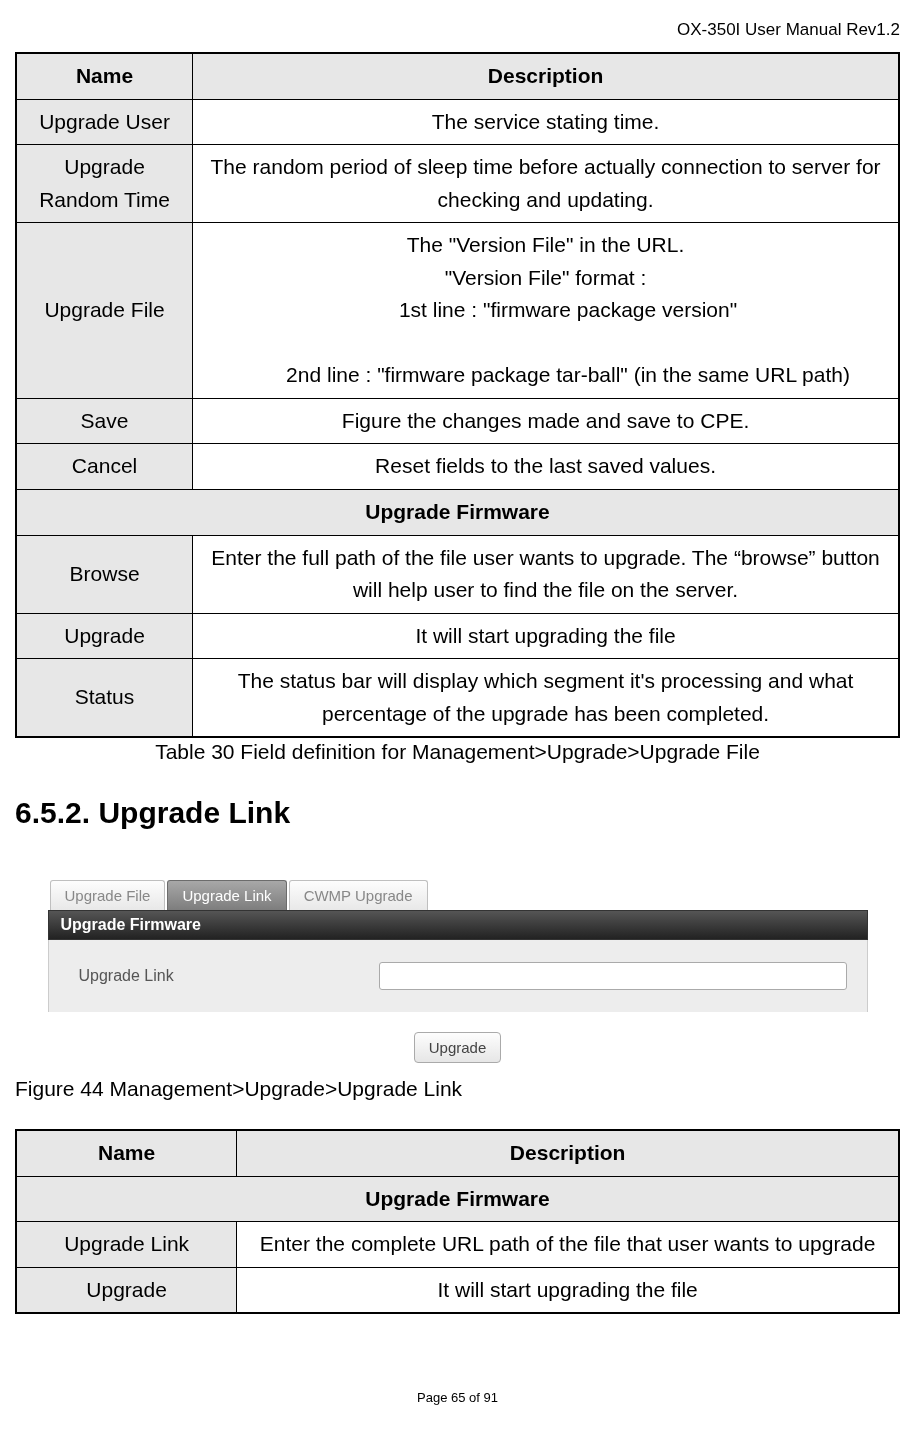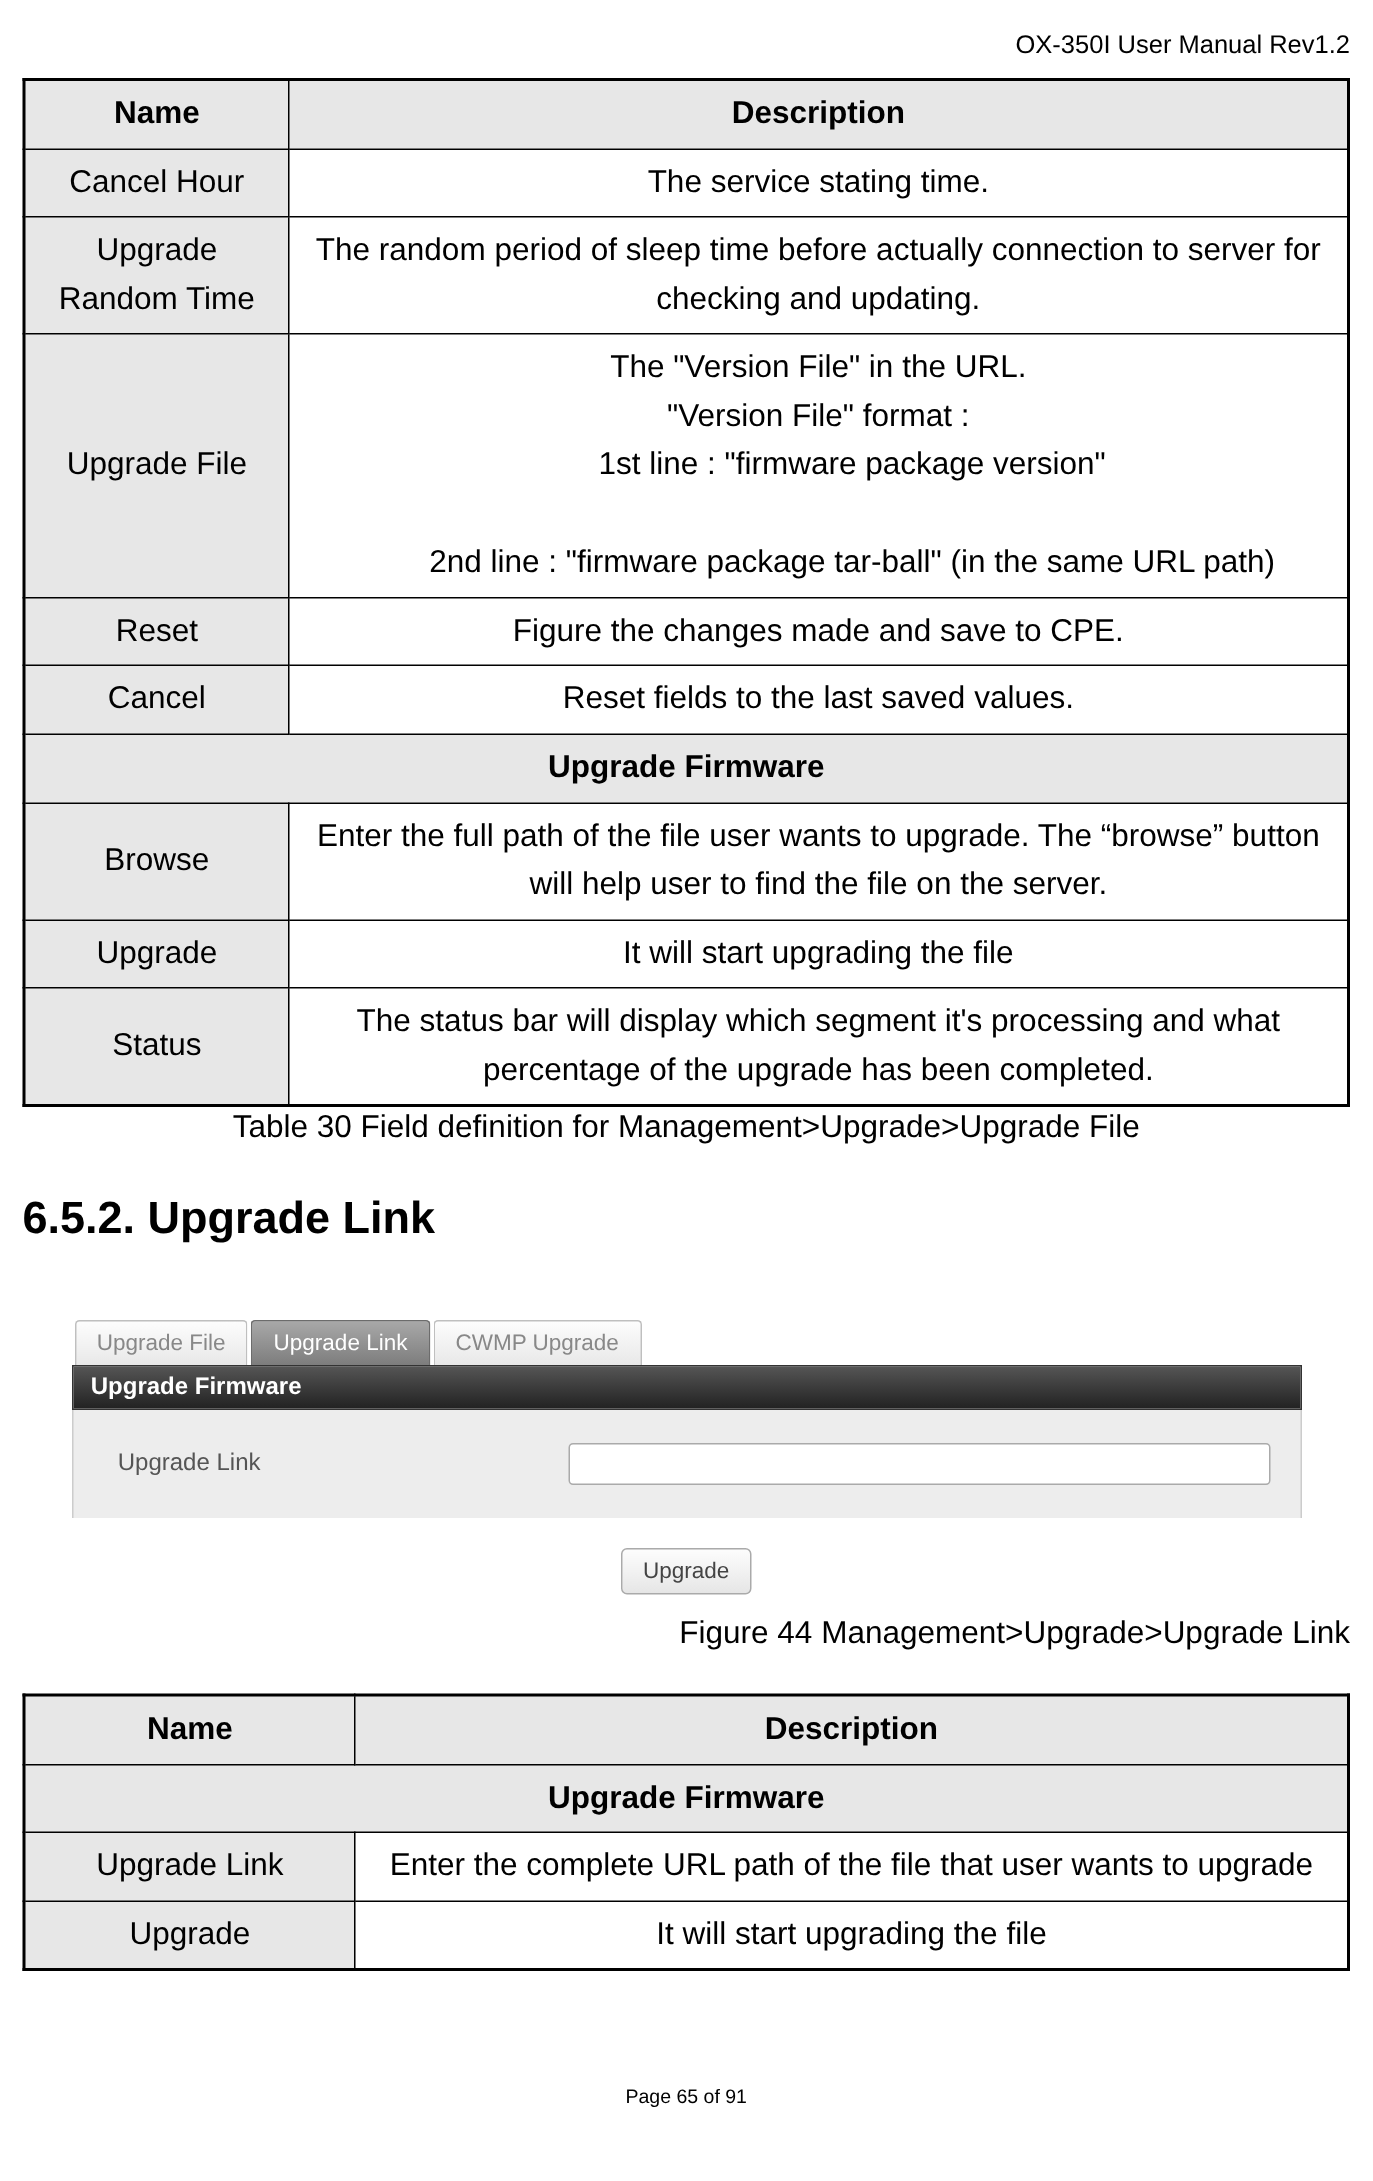--- a/index.html
+++ b/index.html
@@ -132,21 +132,21 @@
     .ss-button {
       display: inline-block;
       padding: 6px 14px;
       font-size: 15px;
       border: 1px solid #aaa;
       border-radius: 4px;
       background: linear-gradient(#fdfdfd, #e6e6e6);
       color: #444;
     }
     .fig-caption {
-      text-align: right;
+      text-align: left;
       font-size: 21px;
       margin-bottom: 28px;
     }
     .page-footer {
       text-align: center;
       font-size: 13px;
       margin-top: 76px;
     }
   </style>
 </head>
@@ -154,39 +154,39 @@
 
 <div class="header-text">OX-350I User Manual Rev1.2</div>
 
 <table class="def-table">
   <tbody>
       <tr>
     <th>Name</th>
     <th>Description</th>
   </tr>
   <tr>
-    <td class="name-col">Cancel Hour</td>
+    <td class="name-col">Upgrade User</td>
     <td>The service stating time.</td>
   </tr>
   <tr>
     <td class="name-col">Upgrade Random Time</td>
     <td>The random period of sleep time before actually connection to server for checking and updating.</td>
   </tr>
   <tr>
     <td class="name-col">Upgrade File</td>
     <td>
       <span>The "Version File" in the URL.</span><br>
       <span>"Version File" format :</span><br>
       <span class="indent">1st line : "firmware package version"</span>
       <span class="indent" style="padding-left:0;"><span style="padding-left:45px;"></span></span>
       <span style="display:block;"><span style="padding-left:45px;">2nd line : "firmware package tar-ball" (in the same URL path)</span></span>
     </td>
   </tr>
   <tr>
-    <td class="name-col">Reset</td>
+    <td class="name-col">Save</td>
     <td>Figure the changes made and save to CPE.</td>
   </tr>
   <tr>
     <td class="name-col">Cancel</td>
     <td>Reset fields to the last saved values.</td>
   </tr>
   <tr>
     <td class="section-row" colspan="2">Upgrade Firmware</td>
   </tr>
   <tr>

